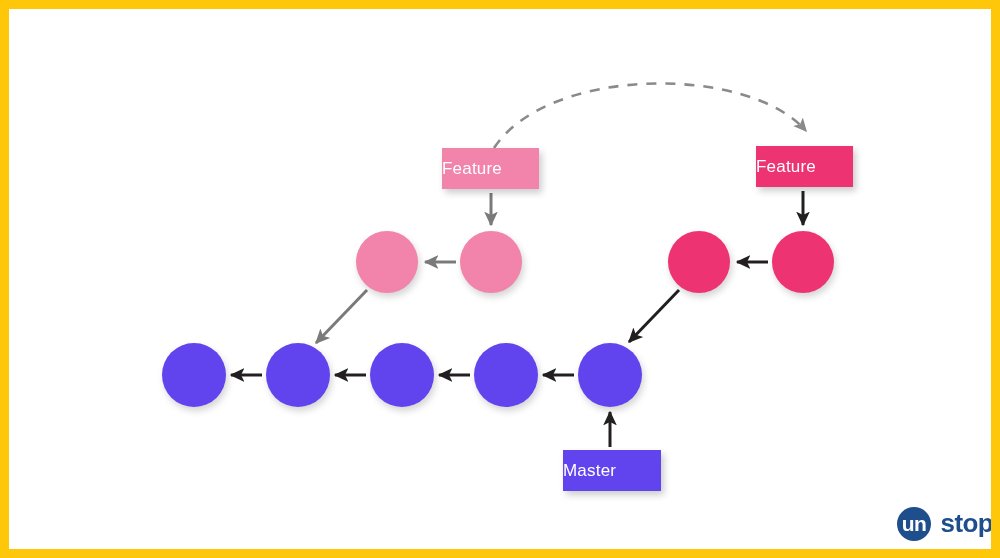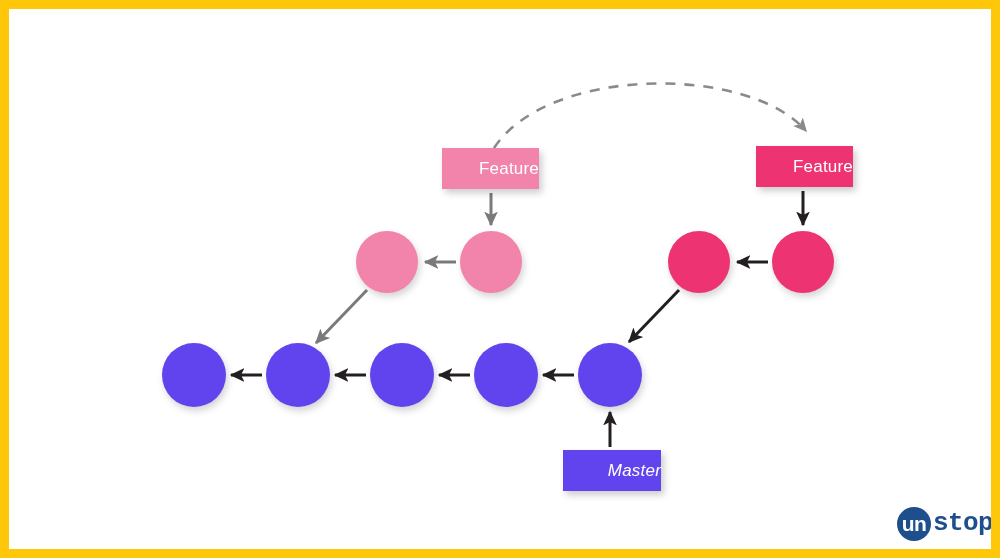--- a/index.html
+++ b/index.html
@@ -28,21 +28,21 @@
   }
   .node-circle {
     position: absolute;
     border-radius: 50%;
     box-shadow: 2px 4px 7px rgba(0,0,0,0.17);
   }
   .branch-label {
     position: absolute;
     display: flex;
     align-items: center;
-    justify-content: flex-end;
+    justify-content: flex-start;
     color: #ffffff;
     font-size: 17px;
     font-family: "Liberation Sans", sans-serif;
     letter-spacing: 0.2px;
     box-shadow: 3px 4px 7px rgba(0,0,0,0.20);
   }
   #logo {
     position: absolute;
     left: 888px;
     top: 494px;
@@ -69,21 +69,21 @@
     font-weight: bold;
     font-family: "Liberation Sans", sans-serif;
     letter-spacing: -0.5px;
     line-height: 1;
     padding-bottom: 2px;
   }
   #logo-word {
     color: #1F4E8C;
     font-size: 26px;
     font-weight: bold;
-    font-family: Liberation Mono, monospace;
+    font-family: Liberation Sans, sans-serif;
     letter-spacing: -0.6px;
     margin-left: -2px;
     line-height: 1;
     padding-bottom: 2px;
     z-index: 1;
   }
 </style>
 </head>
 <body>
 
@@ -133,21 +133,21 @@
   <div class="node-circle" style="left:763px; top:222px; width:62px; height:62px; background:#EE3372;"></div>
 
   <div class="branch-label" style="left:433px; top:139px; width:97px; height:41px; background:#F283AB;">
     <span>Feature</span>
   </div>
 
   <div class="branch-label" style="left:747px; top:137px; width:97px; height:41px; background:#EE3372;">
     <span>Feature</span>
   </div>
 
-  <div class="branch-label" style="left:554px; top:441px; width:98px; height:41px; background:#6244EE;font-style:italic;">
+  <div class="branch-label" style="left:554px; top:441px; width:98px; height:41px; background:#6244EE;">
     <span>Master</span>
   </div>
 
   <div id="logo">
     <div id="logo-mark">
       <span>un</span>
     </div>
     <div id="logo-word">stop</div>
   </div>
 

